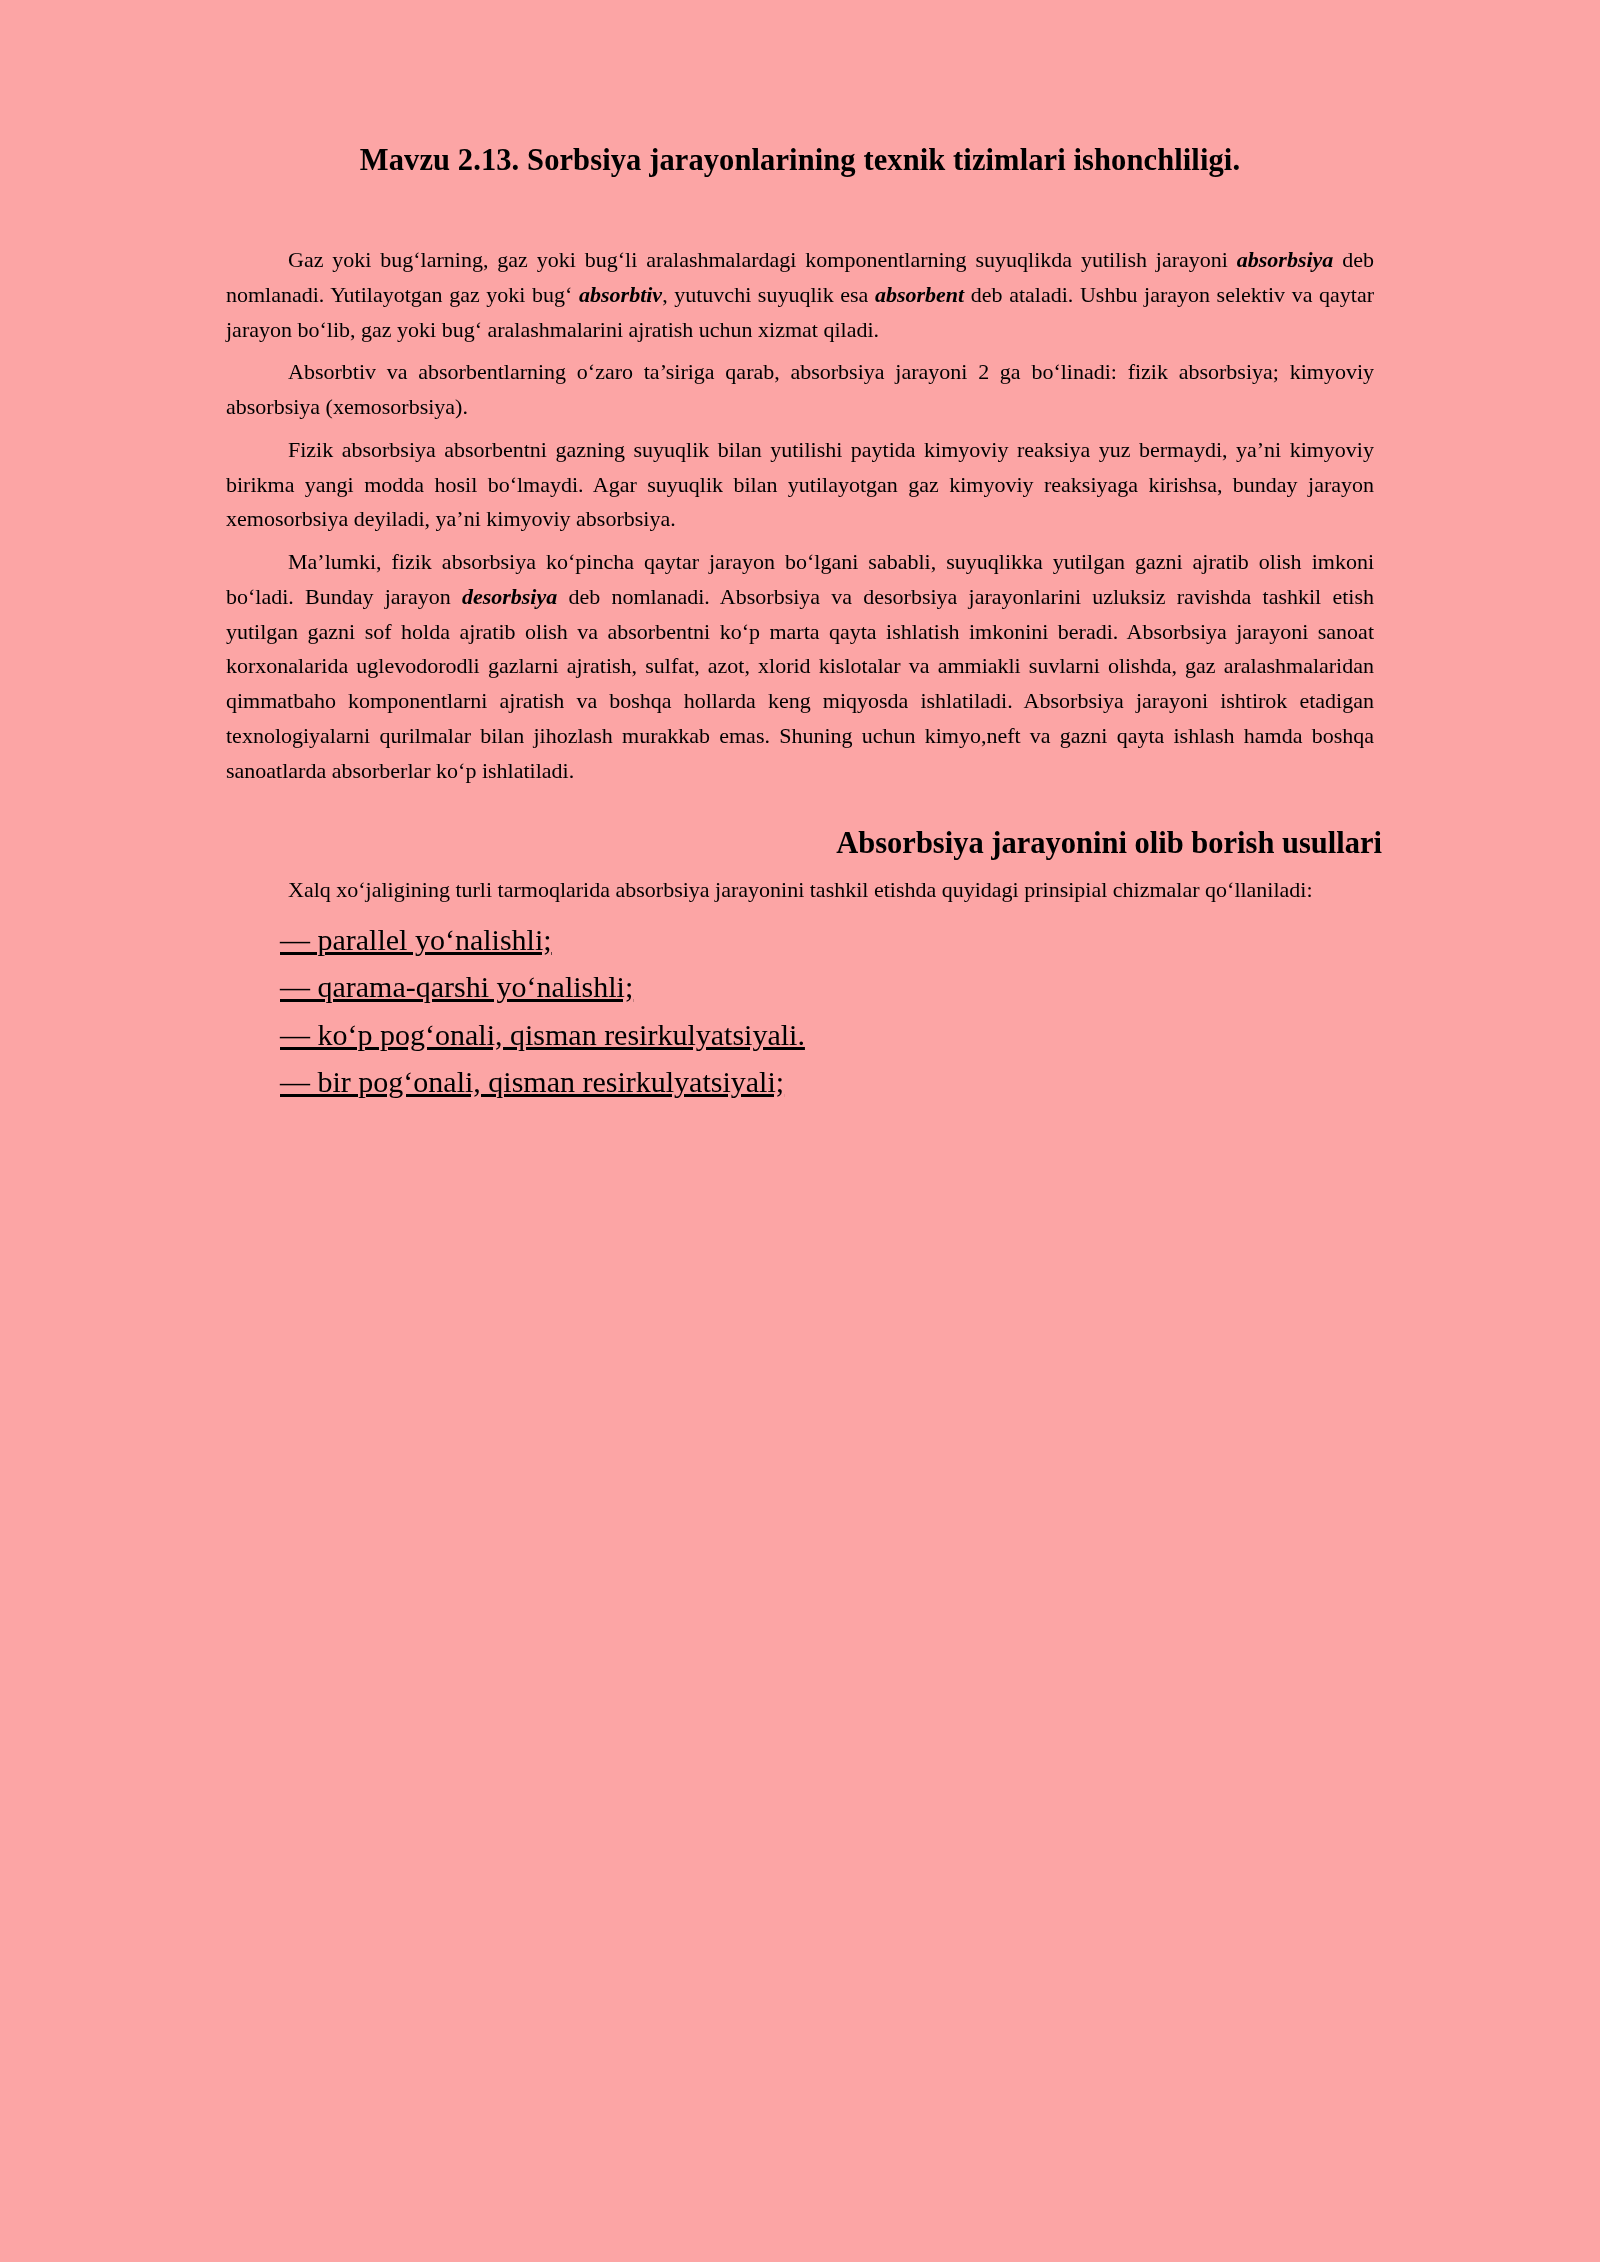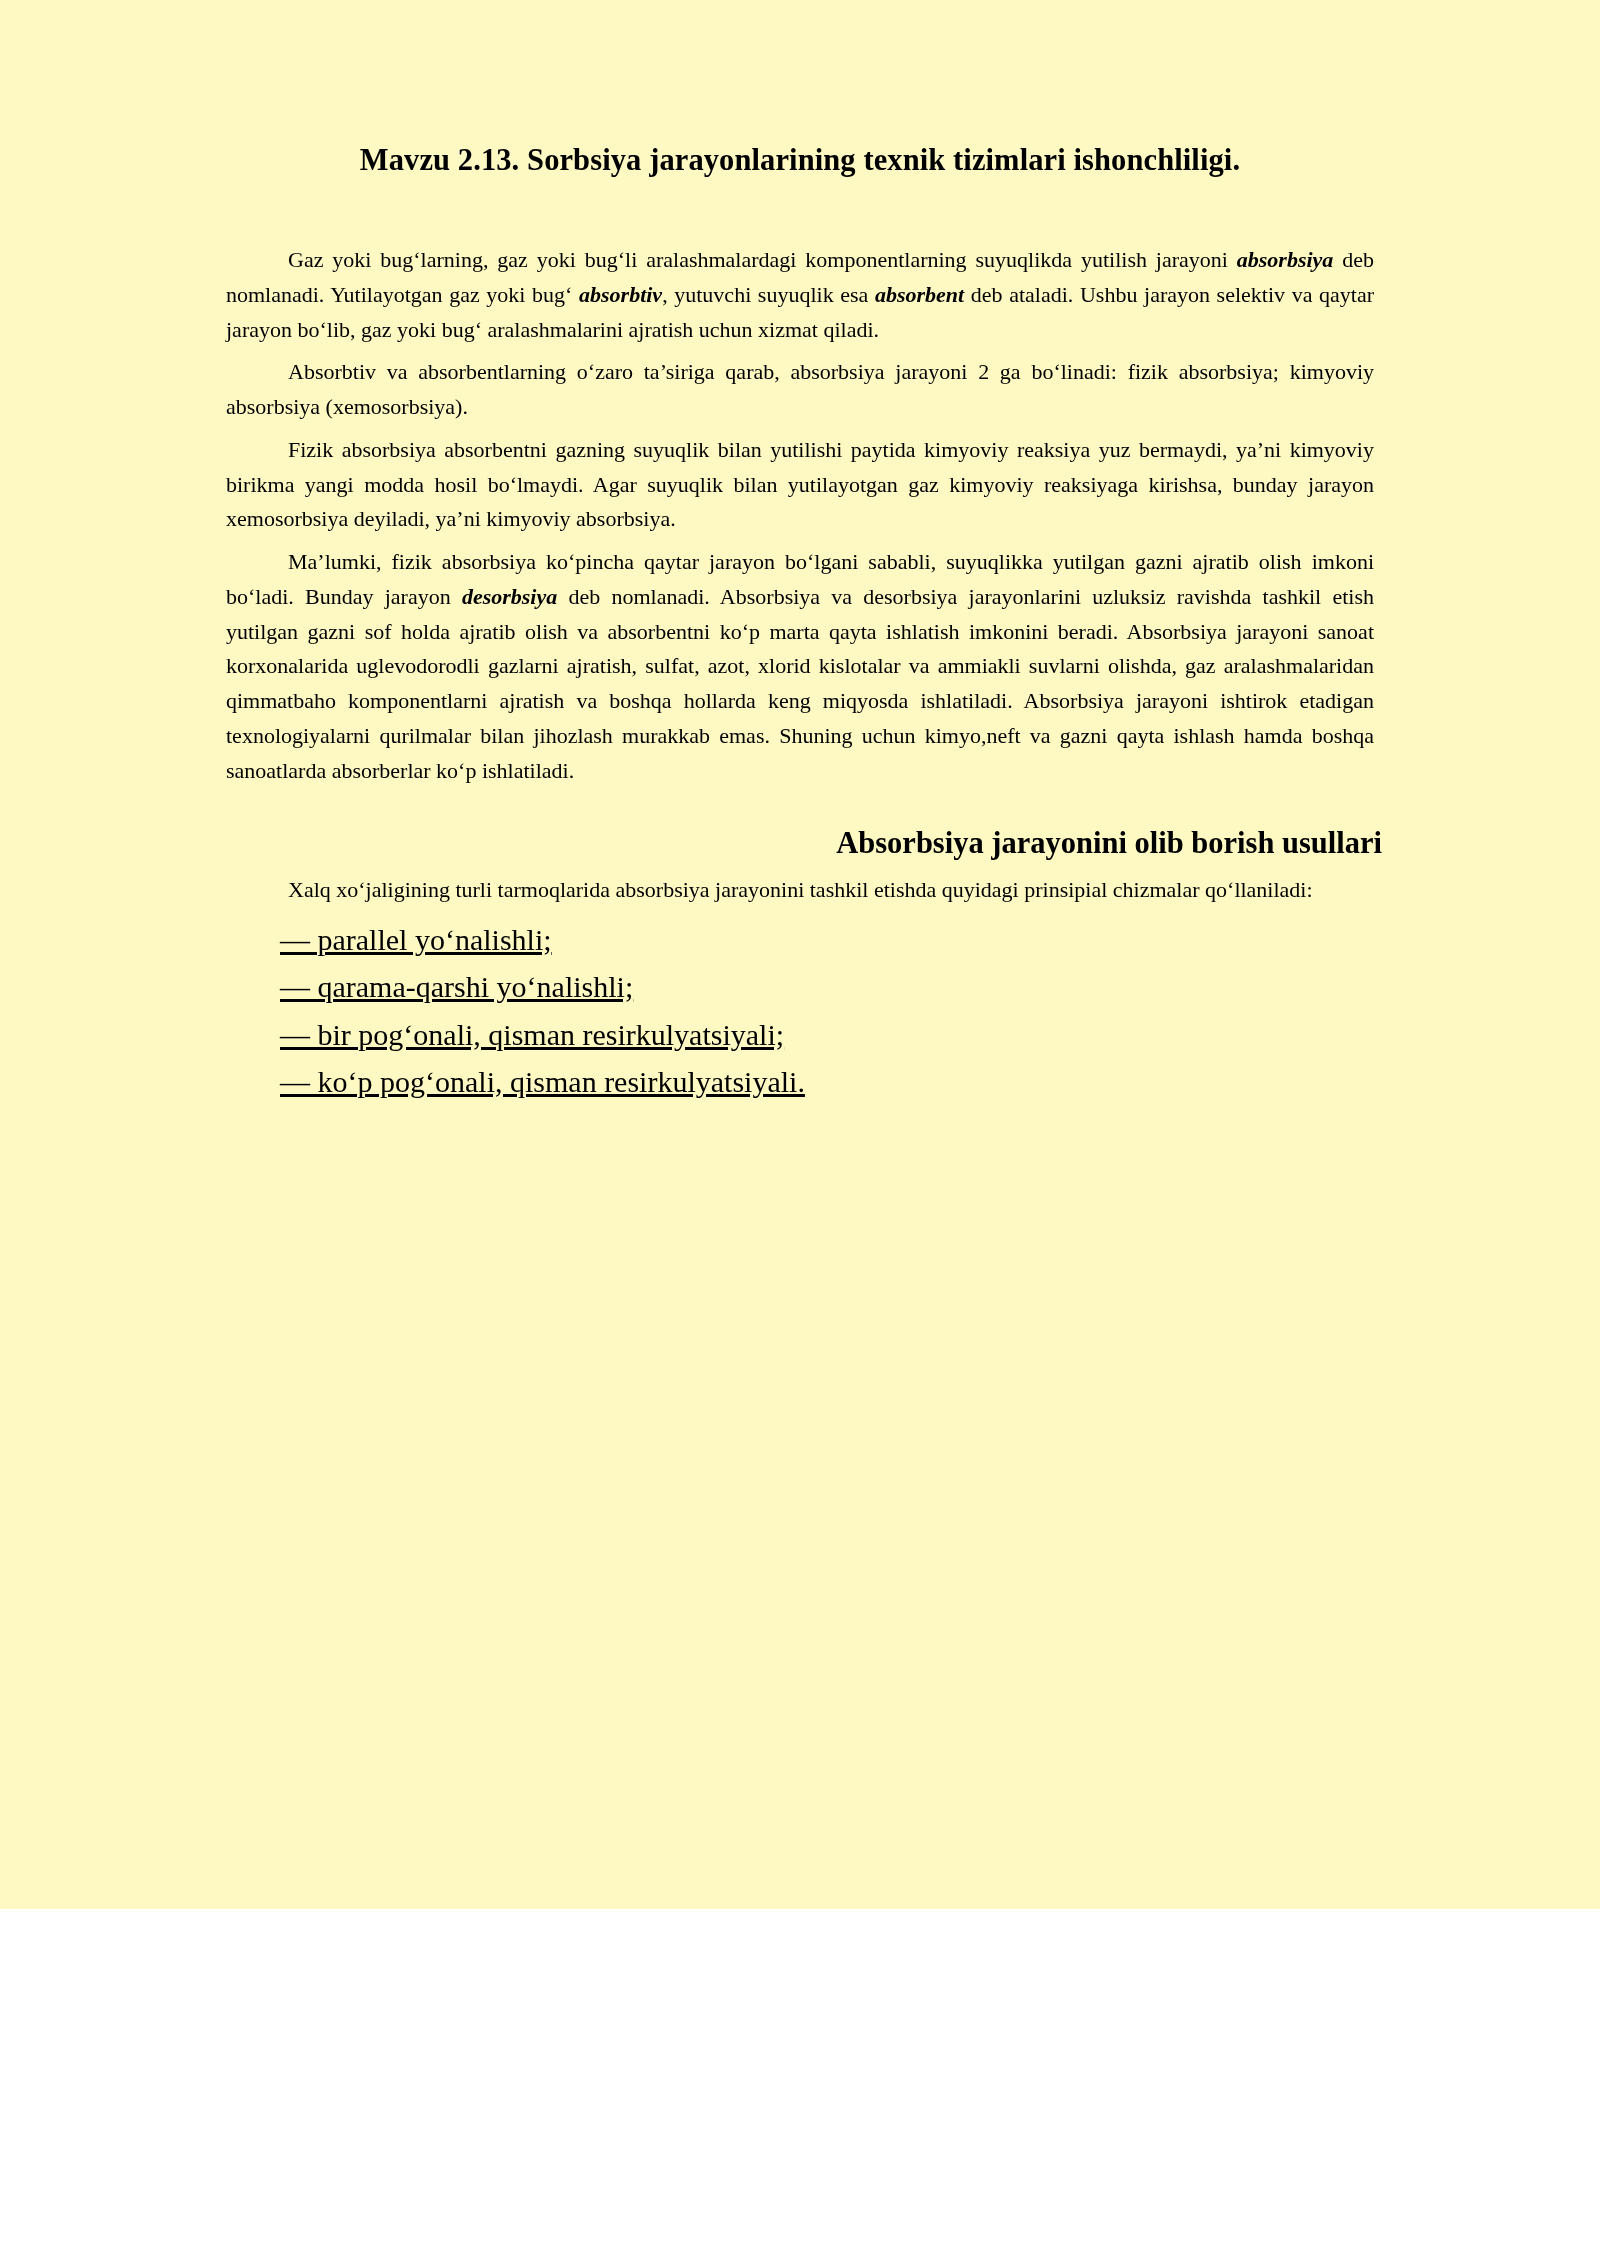--- a/index.html
+++ b/index.html
@@ -9,23 +9,23 @@
   }
   body {
     width: 1600px;
     height: 2262px;
     font-family: "Liberation Serif", "DejaVu Serif", serif;
     color: #000000;
   }
   .page {
     box-sizing: border-box;
     width: 1600px;
-    height: 1909px;
+    height: 2262px;
     padding: 140px 218px 100px 218px;
-    background: #fef9c3;
+    background: #fca5a5;
   }
   .doc-title {
     font-size: 30.5px;
     font-weight: bold;
     text-align: center;
     line-height: 1.35;
     margin: 0 0 62px 0;
     letter-spacing: 0.1px;
   }
   .para {
@@ -79,17 +79,17 @@
 
   <p class="para"><span>Ma’lumki, fizik absorbsiya ko‘pincha qaytar jarayon bo‘lgani sababli, suyuqlikka yutilgan gazni ajratib olish imkoni bo‘ladi. Bunday jarayon </span><span class="bi">desorbsiya</span><span> deb nomlanadi. Absorbsiya va desorbsiya jarayonlarini uzluksiz ravishda tashkil etish yutilgan gazni sof holda ajratib olish va absorbentni ko‘p marta qayta ishlatish imkonini beradi. Absorbsiya jarayoni sanoat korxonalarida uglevodorodli gazlarni ajratish, sulfat, azot, xlorid kislotalar va ammiakli suvlarni olishda, gaz aralashmalaridan qimmatbaho komponentlarni ajratish va boshqa hollarda keng miqyosda ishlatiladi. Absorbsiya jarayoni ishtirok etadigan texnologiyalarni qurilmalar bilan jihozlash murakkab emas. Shuning uchun kimyo,neft va gazni qayta ishlash hamda boshqa sanoatlarda absorberlar ko‘p ishlatiladi.</span></p>
 
   <h2 class="section-heading">Absorbsiya jarayonini olib borish usullari</h2>
 
   <p class="para">Xalq xo‘jaligining turli tarmoqlarida absorbsiya jarayonini tashkil etishda quyidagi prinsipial chizmalar qo‘llaniladi:</p>
 
   <ul class="list">
     <li>— parallel yo‘nalishli;</li>
     <li>— qarama-qarshi yo‘nalishli;</li>
+    <li>— ko‘p pog‘onali, qisman resirkulyatsiyali.</li>
     <li>— bir pog‘onali, qisman resirkulyatsiyali;</li>
-    <li>— ko‘p pog‘onali, qisman resirkulyatsiyali.</li>
   </ul>
 
 </div>
 
 </body></html>

